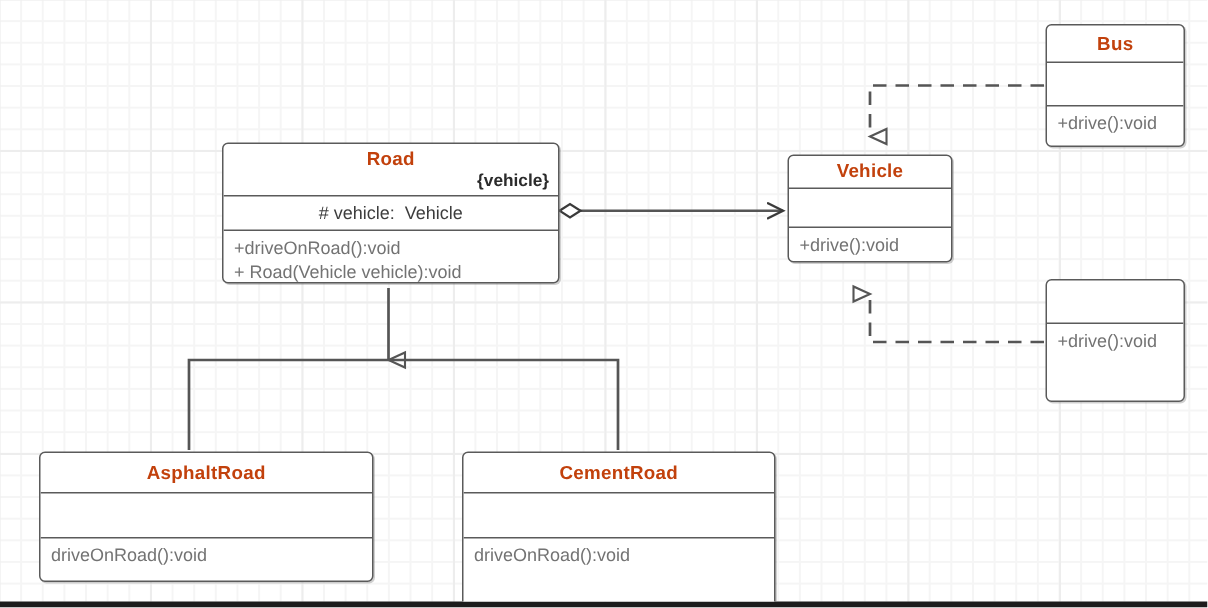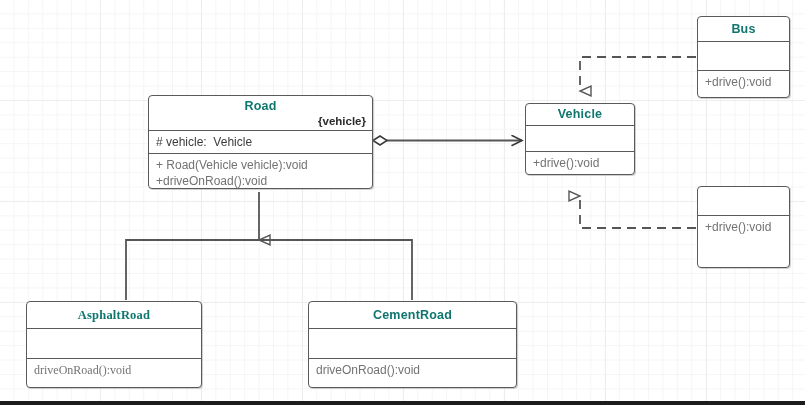--- a/index.html
+++ b/index.html
@@ -54,21 +54,21 @@
     border-bottom: 1.6px solid #5a5a5a;
     padding: 3px 6px 2px 6px;
     display: flex;
     flex-direction: column;
     justify-content: center;
   }
   .uml-title {
     text-align: center;
     font-weight: bold;
     font-size: 12.5px;
-    color: #0f766e;
+    color: #c2410c;
     letter-spacing: 0.2px;
     line-height: 15px;
   }
   .uml-stereotype {
     text-align: right;
     font-weight: bold;
     font-size: 11.5px;
     color: #2b2b2b;
     line-height: 14px;
   }
@@ -129,26 +129,26 @@
       <path d="M 259,192 L 259,240" fill="none" stroke="#555555" stroke-width="1.8" marker-end="url(#hollowTriangleUp)"></path>
       <path d="M 126,300 L 126,240 L 412,240 L 412,300" fill="none" stroke="#555555" stroke-width="1.8"></path>
     </g>
   </svg>
 
   <div class="uml-class" style="left:148px; top:95px; width:225px; height:94px;">
     <div class="uml-header" style="height:36px;">
       <div class="uml-title">Road</div>
       <div class="uml-stereotype">{vehicle}</div>
     </div>
-    <div class="uml-attrs" style="height:23px;">
+    <div class="uml-attrs" style="height:23px;text-align:center;">
       <div class="member"># vehicle:  Vehicle</div>
     </div>
     <div class="uml-ops">
+      <div class="member">+driveOnRoad():void</div>
       <div class="member">+ Road(Vehicle vehicle):void</div>
-      <div class="member">+driveOnRoad():void</div>
     </div>
   </div>
 
   <div class="uml-class" style="left:525px; top:103px; width:110px; height:72px;">
     <div class="uml-header" style="height:25px;">
       <div class="uml-title">Vehicle</div>
     </div>
     <div class="uml-attrs" style="height:30px;"></div>
     <div class="uml-ops">
       <div class="member">+drive():void</div>
@@ -165,31 +165,31 @@
     </div>
   </div>
 
   <div class="uml-class" style="left:697px; top:186px; width:93px; height:82px;">
     <div class="uml-attrs" style="height:29px;"></div>
     <div class="uml-ops">
       <div class="member">+drive():void</div>
     </div>
   </div>
 
-  <div class="uml-class" style="left:26px; top:301px; width:176px; height:87px;font-family:Liberation Serif, serif;">
+  <div class="uml-class" style="left:26px; top:301px; width:223px; height:87px;">
     <div class="uml-header" style="height:27px;">
       <div class="uml-title">AsphaltRoad</div>
     </div>
     <div class="uml-attrs" style="height:30px;"></div>
     <div class="uml-ops">
       <div class="member">driveOnRoad():void</div>
     </div>
   </div>
 
-  <div class="uml-class" style="left:308px; top:301px; width:209px; height:87px;">
+  <div class="uml-class" style="left:308px; top:301px; width:209px; height:104px;">
     <div class="uml-header" style="height:27px;">
       <div class="uml-title">CementRoad</div>
     </div>
     <div class="uml-attrs" style="height:30px;"></div>
     <div class="uml-ops">
       <div class="member">driveOnRoad():void</div>
     </div>
   </div>
 
 </div>

